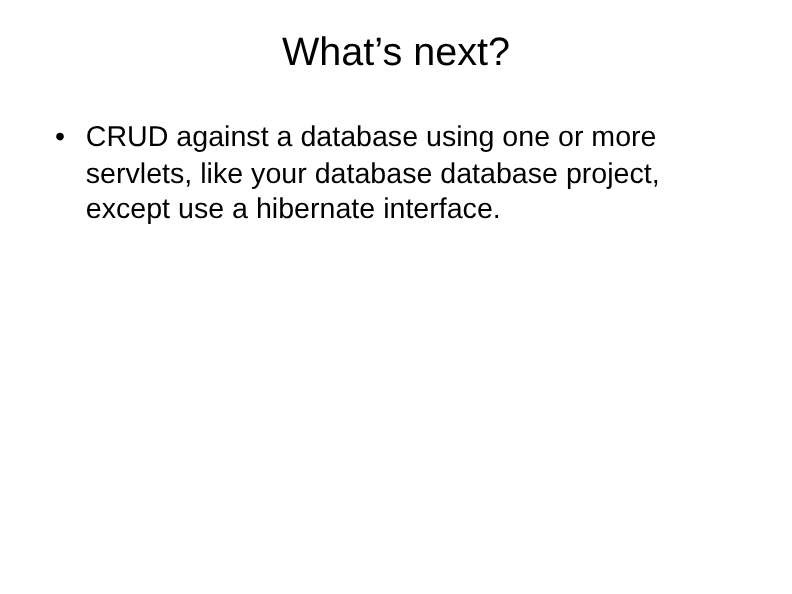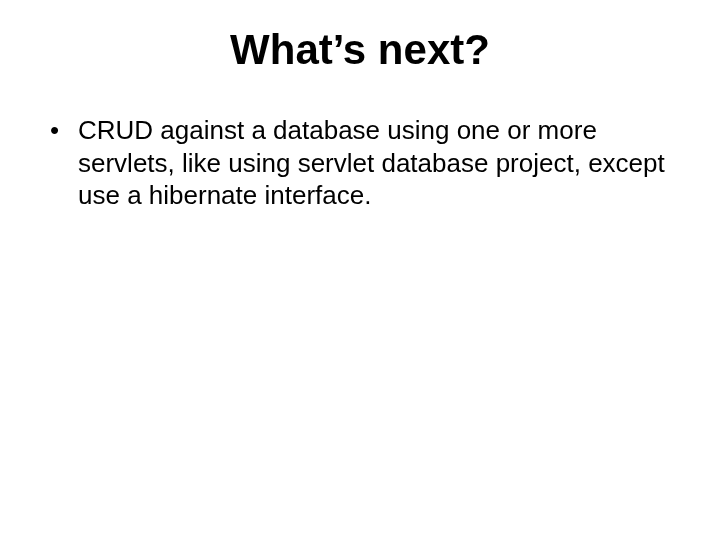--- a/index.html
+++ b/index.html
@@ -13,22 +13,22 @@
       overflow: hidden;
     }
     .slide {
       width: 720px;
       height: 540px;
       position: relative;
       box-sizing: border-box;
     }
     .title {
       text-align: center;
-      font-size: 42px;
-      font-weight: bold;
+      font-size: 36px;
+      font-weight: normal;
       margin: 0;
       padding-top: 26px;
       padding-bottom: 10px;
     }
     .content {
       padding: 30px 50px 0 50px;
     }
     .bullet-list {
       list-style: none;
       margin: 0;
@@ -49,17 +49,17 @@
   </style>
 </head>
 <body>
 
 <div class="slide">
   <h1 class="title">What’s next?</h1>
   <div class="content">
     <ul class="bullet-list">
       <li class="bullet-item">
         <span class="bullet-marker">•</span>
-        <span>CRUD against a database using one or more servlets, like using servlet database project, except use a hibernate interface.</span>
+        <span>CRUD against a database using one or more servlets, like your database database project, except use a hibernate interface.</span>
       </li>
     </ul>
   </div>
 </div>
 
 </body></html>

